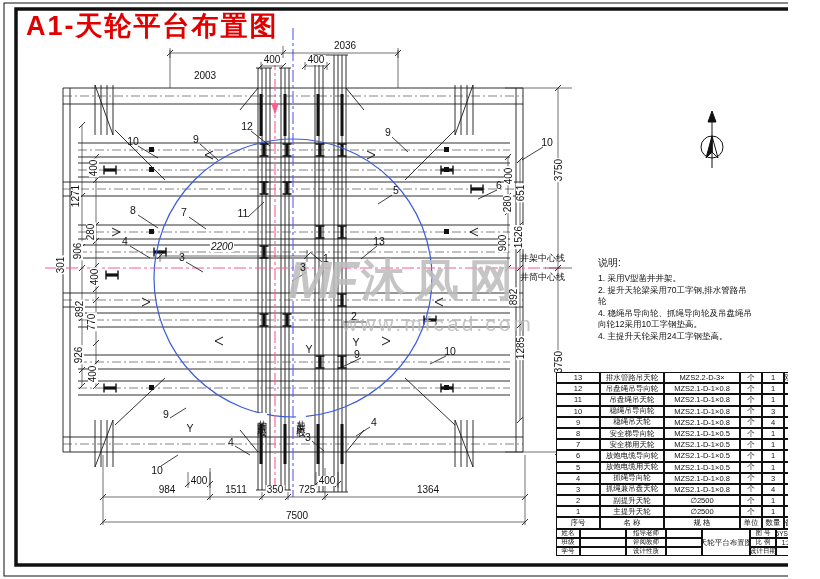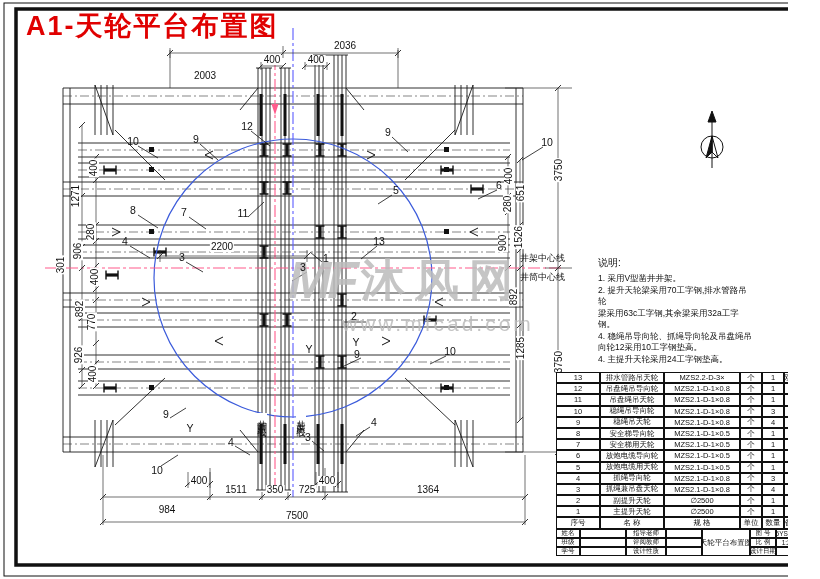--- a/index.html
+++ b/index.html
@@ -188,21 +188,20 @@
   <div class="cl-h" style="left:520px;top:253px">井架中心线</div>
   <div class="cl-h" style="left:520px;top:272px">井筒中心线</div>
   <div class="cl-v" style="left:257px;top:413px">井筒中心线</div>
   <div class="cl-v" style="left:296px;top:413px">井架中心线</div>
 
   <div id="notes">
     <div class="nt">说明:</div>
     <div id="note-lines">
         <p>1. 采用V型凿井井架。</p>
         <p>2. 提升天轮梁采用70工字钢,排水管路吊轮</p>
-        <p>梁采用63c工字钢,其余梁采用32a工字钢。</p>
         <p>4. 稳绳吊导向轮、抓绳导向轮及吊盘绳吊</p>
         <p>向轮12采用10工字钢垫高。</p>
         <p>4. 主提升天轮采用24工字钢垫高。</p>
       </div>
   </div>
 
   <div id="dims">
       <div class="dim" style="left: 205px; top: 46px; margin-top: 30px;">2003</div>
       <div class="dim" style="left: 272px; top: 60px;">400</div>
       <div class="dim" style="left: 316px; top: 60px;">400</div>
@@ -219,24 +218,24 @@
       <div class="dim vert" style="left: 93px; top: 374px;">400</div>
       <div class="dim vert" style="left: 509px; top: 176px;">400</div>
       <div class="dim vert" style="left: 521px; top: 193px;">651</div>
       <div class="dim vert" style="left: 508px; top: 204px;">280</div>
       <div class="dim vert" style="left: 519px; top: 237px;">1526</div>
       <div class="dim vert" style="left: 503px; top: 243px;">900</div>
       <div class="dim vert" style="left: 559px; top: 170px;">3750</div>
       <div class="dim vert" style="left: 514px; top: 297px;">892</div>
       <div class="dim vert" style="left: 521px; top: 348px;">1285</div>
       <div class="dim vert" style="left: 559px; top: 362px;">3750</div>
-      <div class="dim" style="left: 222px; top: 247px;">2200</div>
+      <div class="dim" style="left: 222px; top: 247px; font-style: italic;">2200</div>
       <div class="dim" style="left: 199px; top: 481px;">400</div>
       <div class="dim" style="left: 327px; top: 481px;">400</div>
-      <div class="dim" style="left: 167px; top: 490px; margin-top: 20px;">984</div>
+      <div class="dim" style="left: 167px; top: 490px;">984</div>
       <div class="dim" style="left: 236px; top: 490px;">1511</div>
       <div class="dim" style="left: 275px; top: 490px;">350</div>
       <div class="dim" style="left: 307px; top: 490px;">725</div>
       <div class="dim" style="left: 428px; top: 490px;">1364</div>
       <div class="dim" style="left: 297px; top: 516px;">7500</div>
     </div>
   <div id="callouts">
       <div class="callout" style="left: 247px; top: 126px;">12</div>
       <div class="callout" style="left: 133px; top: 141px;">10</div>
       <div class="callout" style="left: 196px; top: 139px;">9</div>

